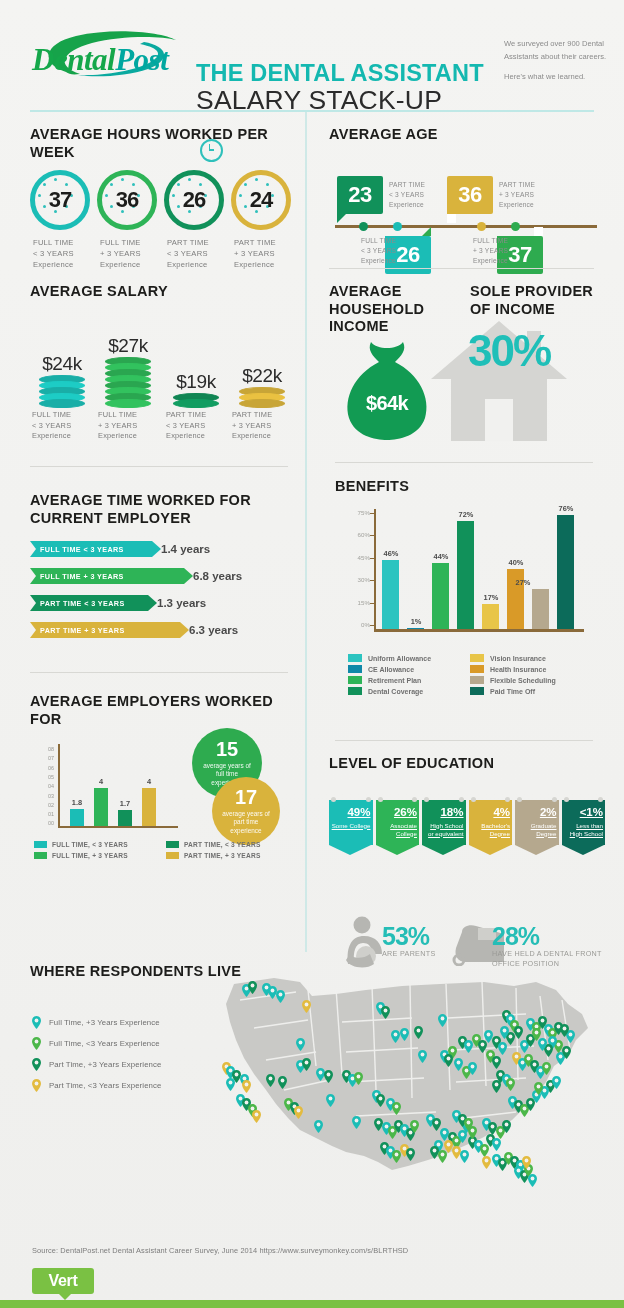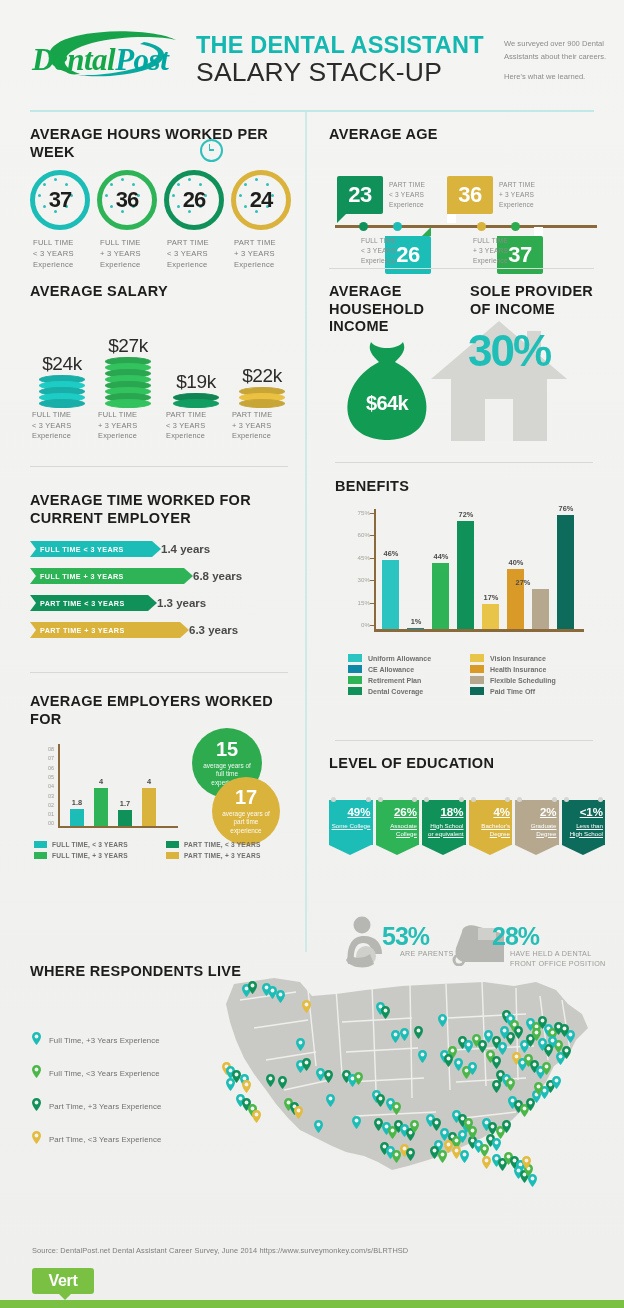--- a/index.html
+++ b/index.html
@@ -13,21 +13,21 @@
   .abs{position:absolute;}
 
   
   .logo{left:30px;top:30px;width:150px;height:56px;}
   .logo-text{font-family:"Liberation Serif",serif;font-style:italic;font-weight:700;
     font-size:31px;letter-spacing:-.5px;line-height:1;}
   .lg-dent{color:#14a74a;}
   .lg-post{color:#00a7a0;}
   .swoosh{position:absolute;left:6px;top:-4px;width:148px;height:58px;}
   .title-wrap{left:196px;top:32px;width:290px;}
-  .t1{font-size:23.5px;font-weight:700;color:#14b8b0;letter-spacing:.2px;line-height:1.12;}
+  .t1{font-size:23.5px;font-weight:700;color:#14b8b0;letter-spacing:.2px;line-height:1.12;margin-top:28px;}
   .t2{font-size:26.5px;font-weight:400;color:#2b2b2b;letter-spacing:.2px;line-height:1.12;}
   .survey{left:504px;top:38px;width:112px;font-size:7.6px;line-height:1.65;color:#8b8b8b;}
   .survey p{margin:0 0 8px 0;}
 
   
   .hr-top{left:30px;top:110px;width:564px;height:2px;background:#bfe8e6;}
   .vdiv{left:305px;top:112px;width:2px;height:840px;background:#cfe9e7;}
   .hr-sec{height:1px;background:#d8d8d4;}
 
   .sechead{font-size:14.5px;font-weight:700;color:#1d1d1b;letter-spacing:.3px;line-height:1.22;}
@@ -132,26 +132,26 @@
   .edu-ban{width:42px;position:relative;color:#fff;text-align:right;padding:7px 2px 0;text-decoration:underline;}
   .edu-ban:after{content:"";position:absolute;left:0;bottom:-10px;width:0;height:0;
     border-style:solid;border-width:10px 21px 0 21px;}
   .edu-pct{font-size:11.5px;font-weight:700;line-height:1;margin-bottom:3px;}
   .edu-lab{font-size:6.2px;line-height:1.3;padding-bottom:7px;}
   .edu-pin{position:absolute;top:-3px;width:5px;height:5px;border-radius:50%;background:#d6d6d2;}
 
   
   .pp-wrap{left:340px;top:908px;width:270px;height:70px;}
   .pp-pct{font-size:25px;font-weight:700;color:#25bdb6;letter-spacing:-1px;line-height:1;}
-  .pp-lab{font-size:7.2px;color:#9a9a96;letter-spacing:.3px;line-height:1.35;margin-left:18px;}
+  .pp-lab{font-size:7.2px;color:#9a9a96;letter-spacing:.3px;line-height:1.35;}
 
   
   .map-wrap{left:30px;top:963px;width:220px;}
   .map-leg{position:absolute;left:32px;top:1012px;width:200px;}
-  .mleg{display:flex;align-items:flex-end;height:21px;font-size:7.8px;color:#6f6f6f;letter-spacing:.1px;margin-top:12px;}
+  .mleg{display:flex;align-items:center;height:21px;font-size:7.8px;color:#6f6f6f;letter-spacing:.1px;}
   .mpin{width:9px;height:13px;margin-right:8px;flex:none;position:relative;}
   .usmap{position:absolute;left:196px;top:970px;width:412px;height:222px;}
   .pin{position:absolute;width:9px;height:13px;}
 
   
   .src{left:32px;top:1246px;font-size:7.4px;color:#7c7c7c;letter-spacing:.1px;}
   .vert{left:32px;top:1268px;width:62px;height:26px;background:#7ac143;border-radius:3px;
     display:flex;align-items:center;justify-content:center;color:#fff;font-size:16px;font-weight:700;
     letter-spacing:-.3px;}
   .vert:after{content:"";position:absolute;left:27px;bottom:-6px;border-style:solid;

